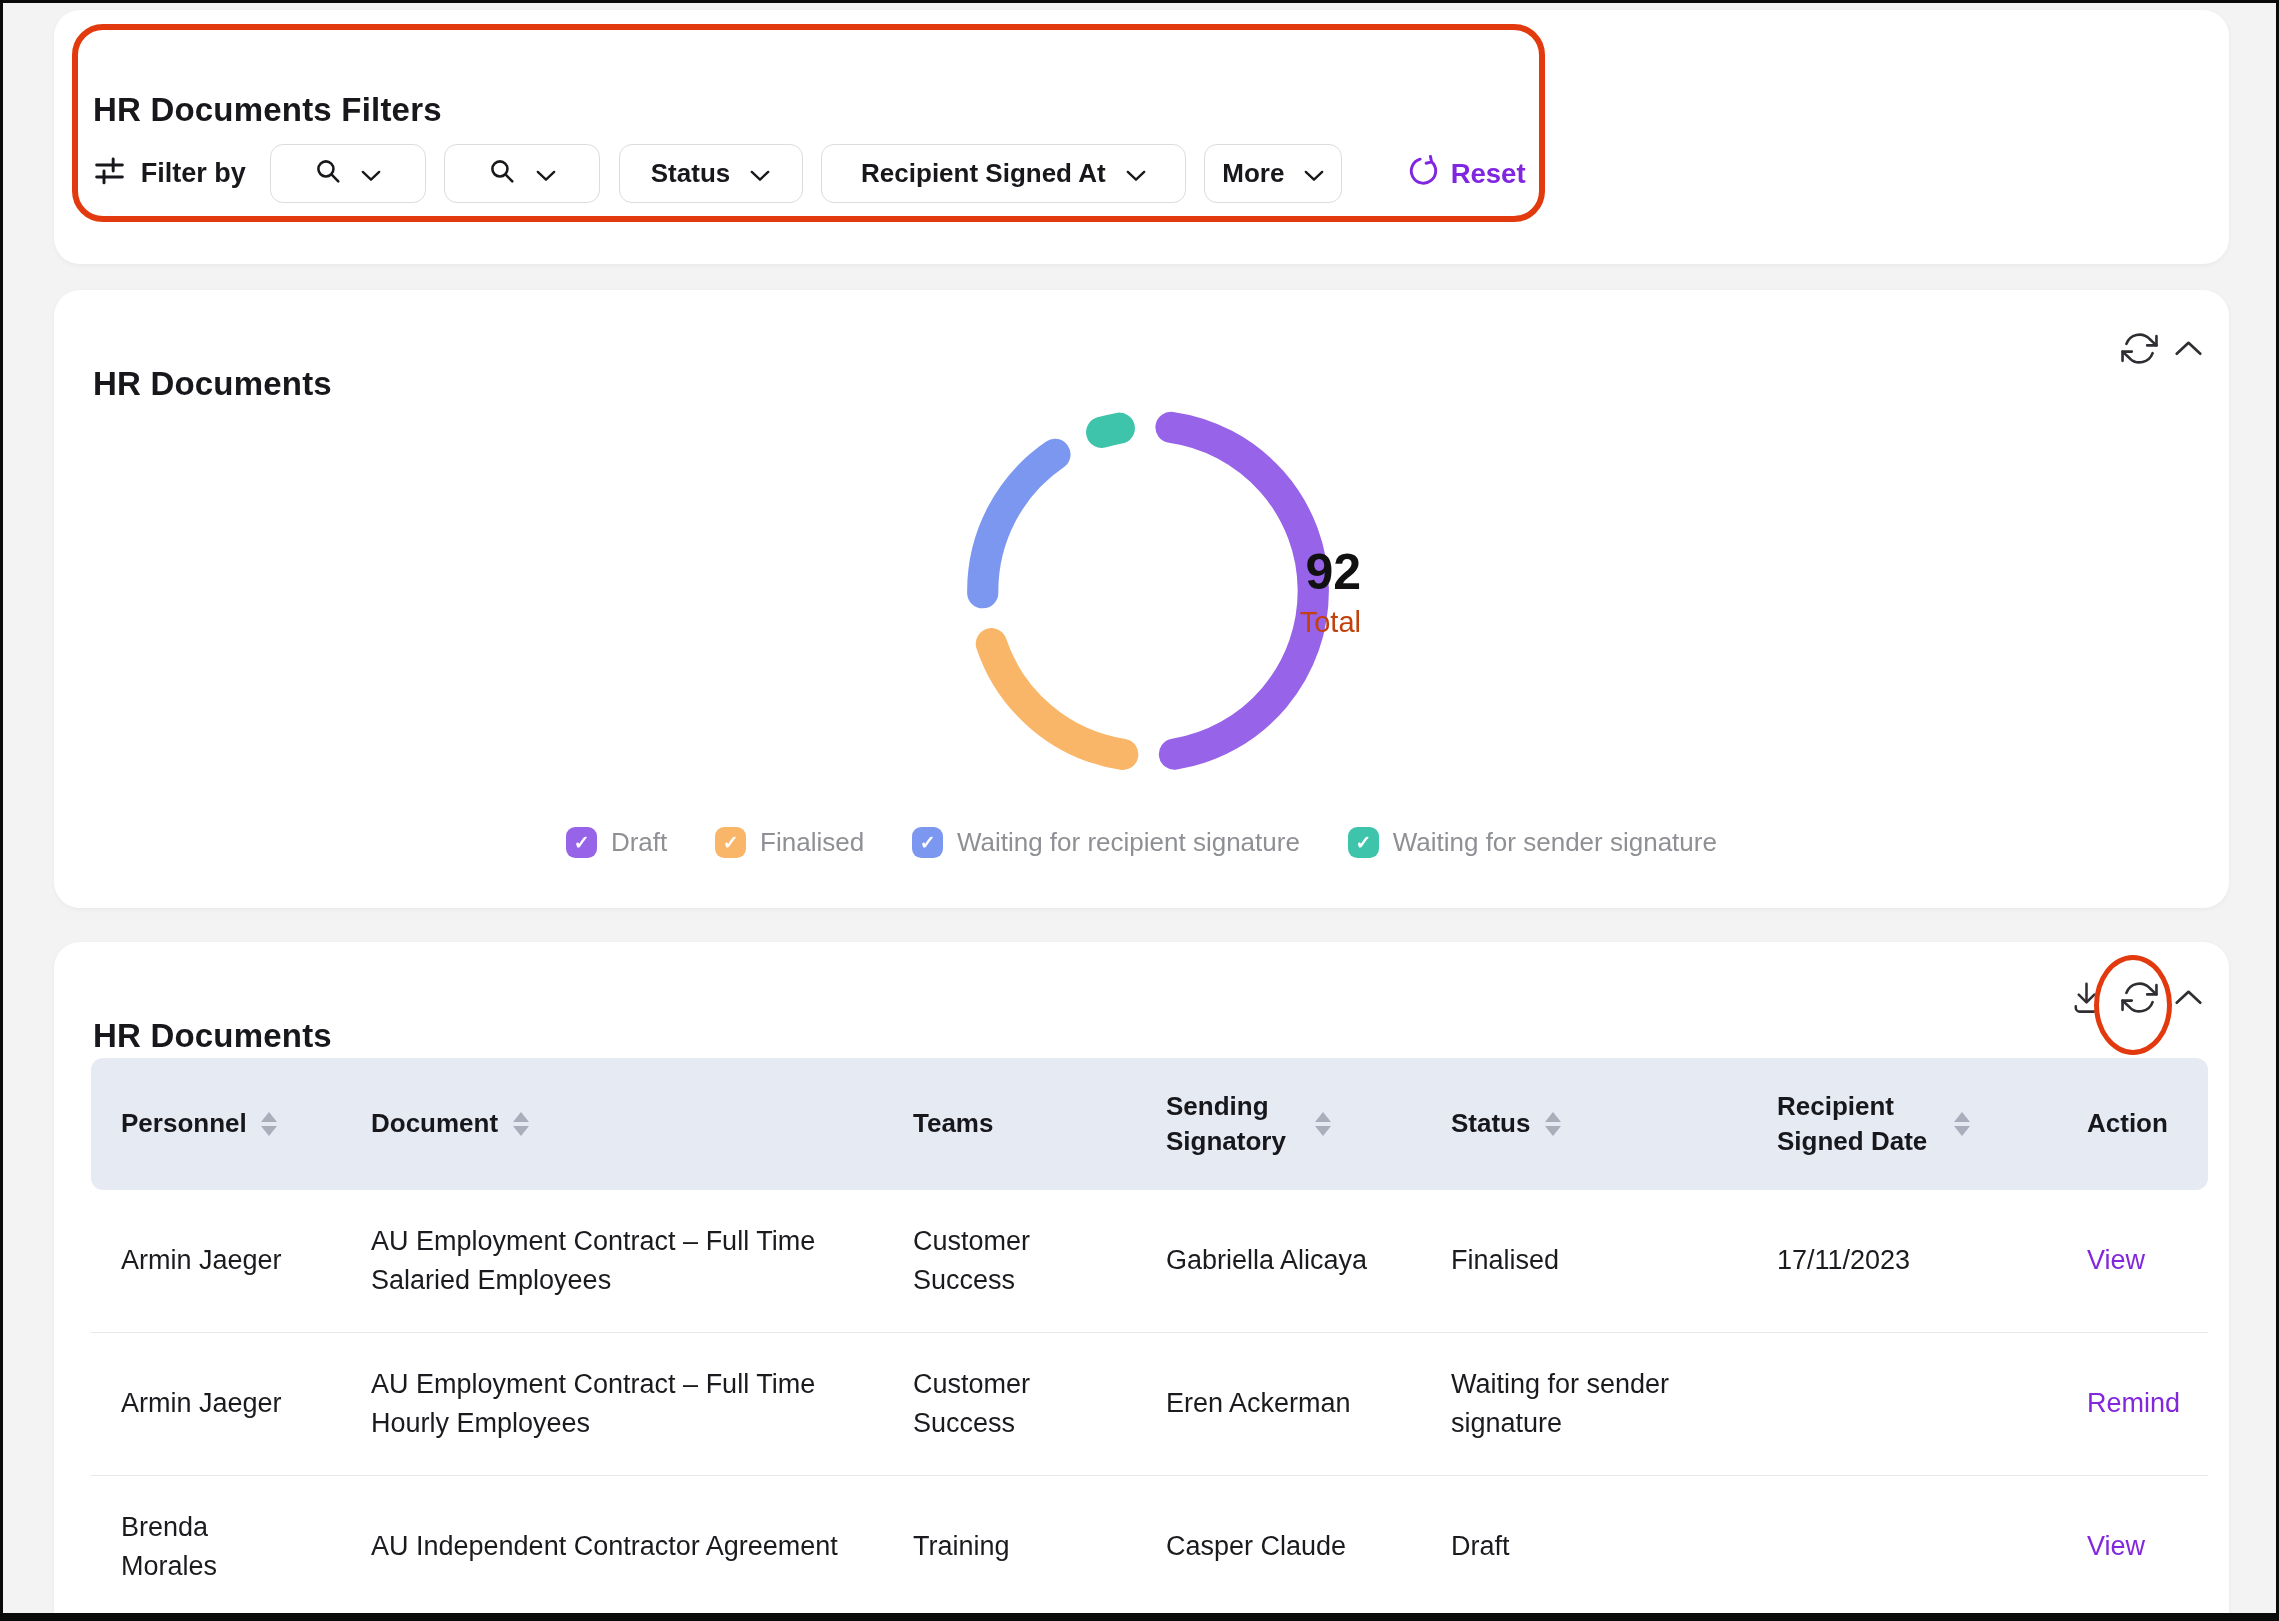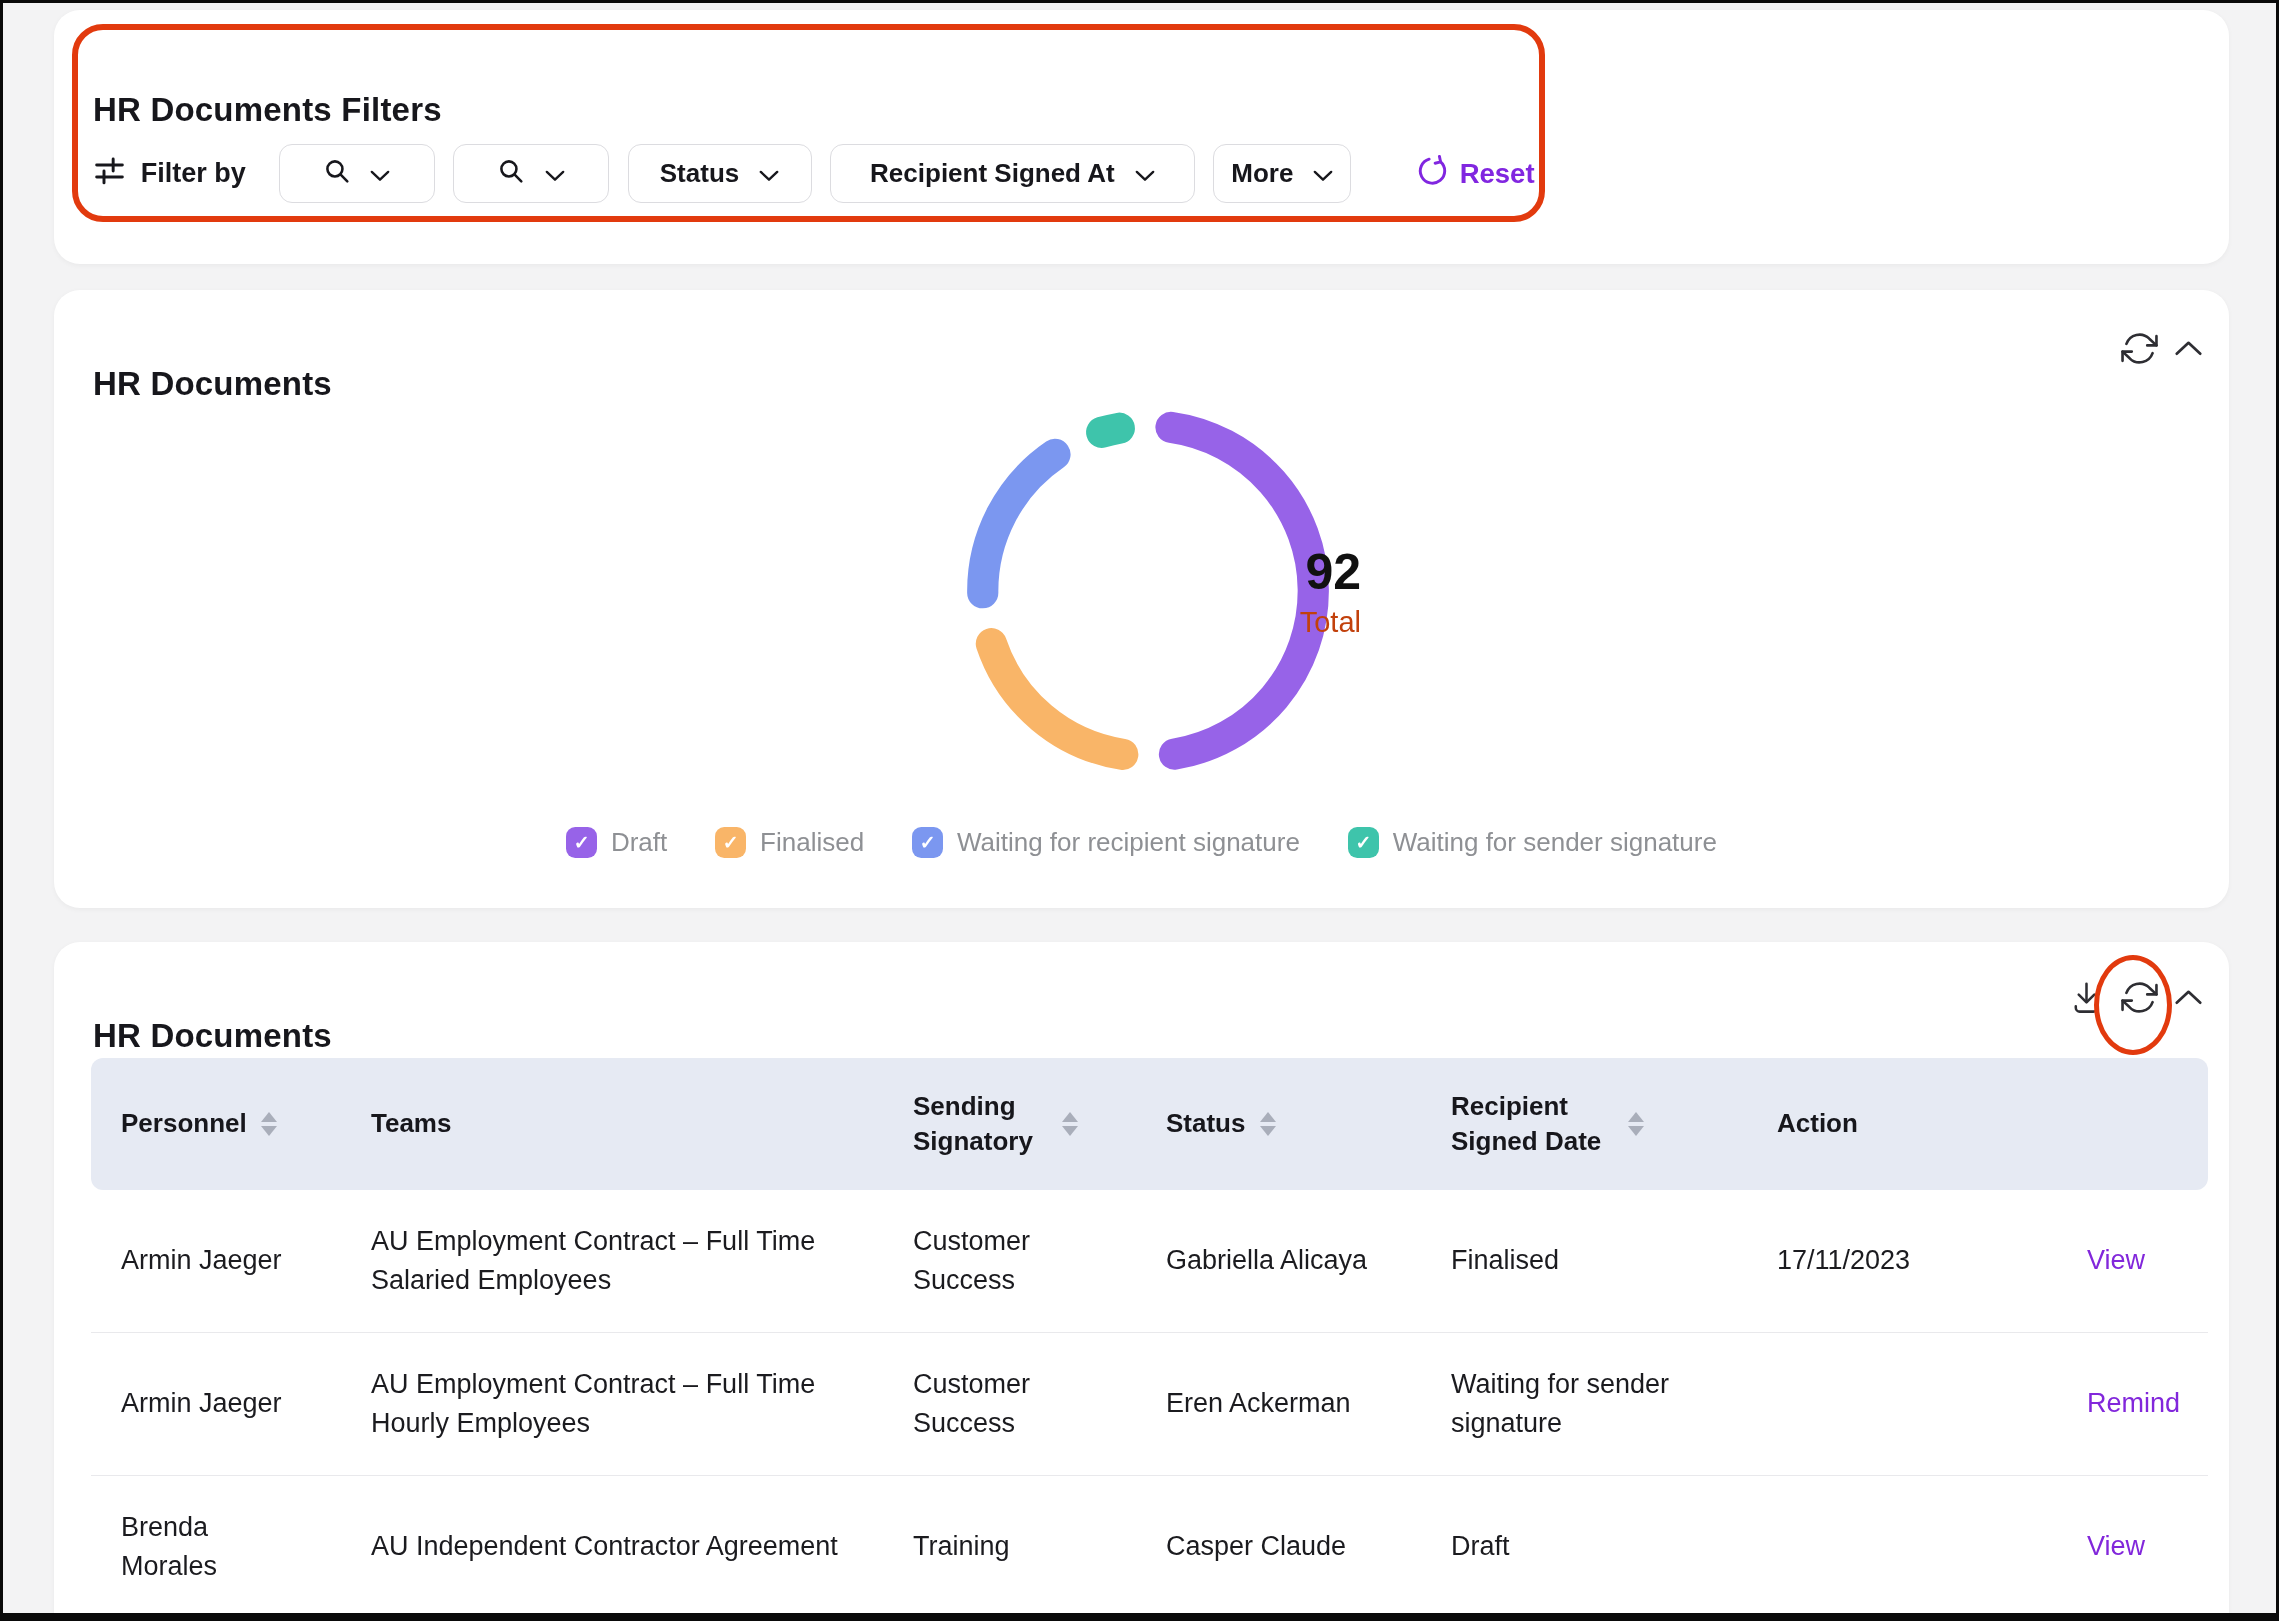--- a/index.html
+++ b/index.html
@@ -24,21 +24,21 @@
   }
   .red-ellipse{
     position:absolute;left:2040px;top:13px;width:68px;height:90px;
     border:5.5px solid #e23a0e;border-radius:50%;pointer-events:none;z-index:5;
   }
 
   
   .card-title{position:absolute;left:39px;font-size:33px;font-weight:700;letter-spacing:0.2px}
   #filters-card .card-title{top:53px}
   .filter-row{position:absolute;left:39px;top:134px;display:flex;align-items:center}
-  .filter-by{display:flex;align-items:center;gap:14.7px;font-weight:700;font-size:27px;margin-right:33px}
+  .filter-by{display:flex;align-items:center;gap:14.7px;font-weight:700;font-size:27px;margin-right:24px}
   .drop-btn{
     display:flex;align-items:center;justify-content:center;gap:20px;
     height:59px;background:#fff;border:1.8px solid #dcdce0;border-radius:13px;
     margin-right:18.4px;font-weight:700;font-size:26px;color:#17171c;cursor:pointer;
   }
   .w-search{width:156px}.w-status{width:184px}.w-recip{width:365px}.w-more{width:138px}
   .reset-btn{display:flex;align-items:center;gap:11px;margin-left:48px;
     color:#8126e0;font-weight:700;font-size:27.5px;cursor:pointer}
 
   
@@ -247,20 +247,27 @@
 
     <div class="tgrid thead">
       <div class="th">
         <span>Personnel</span>
         <span class="sort">
             <i class="up"></i>
             <i class="down"></i>
           </span>
       </div>
       <div class="th">
+        <span>Document</span>
+        <span class="sort">
+            <i class="up"></i>
+            <i class="down"></i>
+          </span>
+      </div>
+      <div class="th">
         <span>Teams</span>
       </div>
       <div class="th">
         <span class="narrow-140">Sending Signatory</span>
         <span class="sort">
             <i class="up"></i>
             <i class="down"></i>
           </span>
       </div>
       <div class="th">

